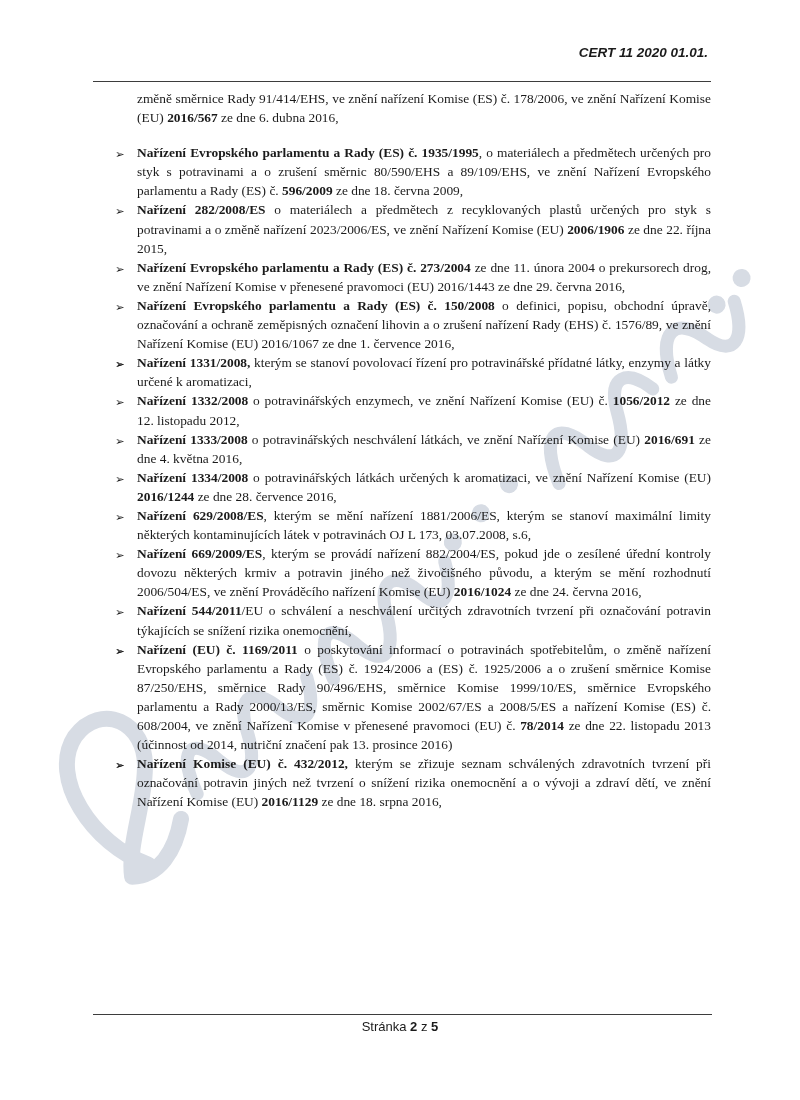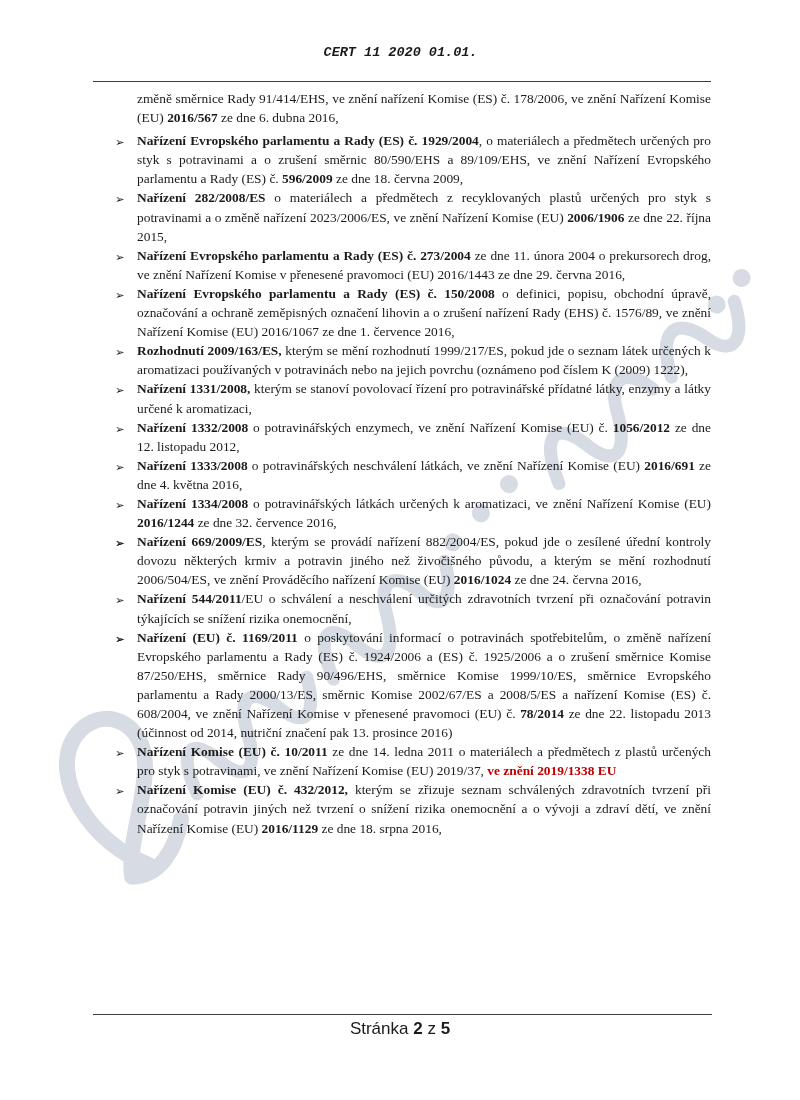--- a/index.html
+++ b/index.html
@@ -16,38 +16,38 @@
     overflow:hidden;
     font-family:"Liberation Serif", serif;
     color:var(--ink);
   }
   .watermark{
     position:absolute;left:0;top:0;z-index:0;
     color:var(--wm);
   }
   .page-header{
     position:absolute;top:45px;left:93px;right:92px;
-    text-align:center;
-    font-family:Liberation Mono, monospace;
+    text-align:right;
+    font-family:Liberation Sans, sans-serif;
     font-style:italic;font-weight:bold;
     font-size:13.5px;letter-spacing:0;
     z-index:2;
   }
   .header-rule{
     position:absolute;top:81px;left:93px;right:89px;
     border-top:1.6px solid var(--rule);
     z-index:2;
   }
   .doc-body{
     position:absolute;top:89px;left:115px;width:596px;
     z-index:1;
     font-size:13.4px;line-height:19.1px;
     text-align:justify;
   }
-  .intro{margin:0 0 4px 22px;}
+  .intro{margin:0 0 16px 22px;}
   ul.reg-list{list-style:none;margin:0;padding:0;}
   ul.reg-list li{
     position:relative;
     padding-left:22px;
     margin:0;
   }
   .marker{
     position:absolute;left:0;top:2px;
     font-family:"DejaVu Sans", sans-serif;
     font-size:11.5px;
@@ -57,21 +57,21 @@
   .r{font-weight:bold;color:var(--red);}
   .footer-rule{
     position:absolute;top:1014px;left:93px;right:88px;
     border-top:1.5px solid var(--rule);
     z-index:2;
   }
   .page-footer{
     position:absolute;top:1019px;left:0;right:0;
     text-align:center;
     font-family:"Liberation Sans", sans-serif;
-    font-size:17px;
+    font-size:13px;
     z-index:2;
   }
 </style>
 </head>
 <body>
 
 <svg class="watermark" width="800" height="1100" viewBox="0 0 800 1100" aria-hidden="true">
   <g transform="translate(430,575) rotate(-37.5)" fill="none" stroke="currentColor" stroke-linecap="round" stroke-linejoin="round">
     <path stroke-width="16" d="M -400 58 C -432 8 -426 -72 -380 -88 C -338 -100 -314 -56 -344 -20 C -368 10 -404 30 -420 58 C -398 74 -370 64 -346 42"></path>
     <path stroke-width="13" d="M -318 32 c 10 -46 30 -52 38 -12 c 8 34 26 30 40 -8 c 14 -36 32 -30 40 4 c 8 30 26 26 40 -10"></path>
@@ -85,33 +85,33 @@
     <circle fill="currentColor" stroke="none" cx="428" cy="-46" r="9"></circle>
   </g>
 </svg>
 
 <div class="page-header">CERT 11 2020 01.01.</div>
 <div class="header-rule"></div>
 
 <div class="doc-body">
   <p class="intro"><span>změně směrnice Rady 91/414/EHS, ve znění nařízení Komise (ES) č. 178/2006, ve znění Nařízení Komise (EU) </span><span class="b">2016/567</span><span> ze dne 6. dubna 2016,</span></p>
   <ul class="reg-list">
-      <li><span class="marker">➢</span><span><span class="b">Nařízení Evropského parlamentu a Rady (ES) č. 1929/2004</span><span>, o materiálech a předmětech určených pro styk s potravinami a o zrušení směrnic 80/590/EHS a 89/109/EHS, ve znění Nařízení Evropského parlamentu a Rady (ES) č. </span><span class="b">596/2009</span><span> ze dne 18. června 2009,</span></span></li>
+      <li><span class="marker">➢</span><span><span class="b">Nařízení Evropského parlamentu a Rady (ES) č. 1935/1995</span><span>, o materiálech a předmětech určených pro styk s potravinami a o zrušení směrnic 80/590/EHS a 89/109/EHS, ve znění Nařízení Evropského parlamentu a Rady (ES) č. </span><span class="b">596/2009</span><span> ze dne 18. června 2009,</span></span></li>
       <li><span class="marker">➢</span><span><span class="b">Nařízení 282/2008/ES</span><span> o materiálech a předmětech z recyklovaných plastů určených pro styk s potravinami a o změně nařízení 2023/2006/ES, ve znění Nařízení Komise (EU) </span><span class="b">2006/1906</span><span> ze dne 22. října 2015,</span></span></li>
       <li><span class="marker">➢</span><span><span class="b">Nařízení Evropského parlamentu a Rady (ES) č. 273/2004</span><span> ze dne 11. února 2004 o prekursorech drog, ve znění Nařízení Komise v přenesené pravomoci (EU) 2016/1443 ze dne 29. června 2016,</span></span></li>
       <li><span class="marker">➢</span><span><span class="b">Nařízení Evropského parlamentu a Rady (ES) č. 150/2008</span><span> o definici, popisu, obchodní úpravě, označování a ochraně zeměpisných označení lihovin a o zrušení nařízení Rady (EHS) č. 1576/89, ve znění Nařízení Komise (EU) 2016/1067 ze dne 1. července 2016,</span></span></li>
-      <li><span class="marker">➢</span><span><span class="b">Rozhodnutí 2009/163/ES,</span><span> kterým se mění rozhodnutí 1999/217/ES, pokud jde o seznam látek určených k aromatizaci používaných v potravinách nebo na jejich povrchu (oznámeno pod číslem K (2009) 1222),</span></span></li>
+      <li><span class="marker">➢</span></li>
       <li><span class="marker">➢</span><span><span class="b">Nařízení 1331/2008,</span><span> kterým se stanoví povolovací řízení pro potravinářské přídatné látky, enzymy a látky určené k aromatizaci,</span></span></li>
       <li><span class="marker">➢</span><span><span class="b">Nařízení 1332/2008</span><span> o potravinářských enzymech, ve znění Nařízení Komise (EU) č. </span><span class="b">1056/2012</span><span> ze dne 12. listopadu 2012,</span></span></li>
       <li><span class="marker">➢</span><span><span class="b">Nařízení 1333/2008</span><span> o potravinářských neschválení látkách, ve znění Nařízení Komise (EU) </span><span class="b">2016/691</span><span> ze dne 4. května 2016,</span></span></li>
-      <li><span class="marker">➢</span><span><span class="b">Nařízení 1334/2008</span><span> o potravinářských látkách určených k aromatizaci, ve znění Nařízení Komise (EU) </span><span class="b">2016/1244</span><span> ze dne 32. července 2016,</span></span></li>
-      <li><span class="marker">➢</span></li>
+      <li><span class="marker">➢</span><span><span class="b">Nařízení 1334/2008</span><span> o potravinářských látkách určených k aromatizaci, ve znění Nařízení Komise (EU) </span><span class="b">2016/1244</span><span> ze dne 28. července 2016,</span></span></li>
+      <li><span class="marker">➢</span><span><span class="b">Nařízení 629/2008/ES</span><span>, kterým se mění nařízení 1881/2006/ES, kterým se stanoví maximální limity některých kontaminujících látek v potravinách OJ L 173, 03.07.2008, s.6,</span></span></li>
       <li><span class="marker">➢</span><span><span class="b">Nařízení 669/2009/ES</span><span>, kterým se provádí nařízení 882/2004/ES, pokud jde o zesílené úřední kontroly dovozu některých krmiv a potravin jiného než živočišného původu, a kterým se mění rozhodnutí 2006/504/ES, ve znění Prováděcího nařízení Komise (EU) </span><span class="b">2016/1024</span><span> ze dne 24. června 2016,</span></span></li>
       <li><span class="marker">➢</span><span><span class="b">Nařízení 544/2011</span><span>/EU o schválení a neschválení určitých zdravotních tvrzení při označování potravin týkajících se snížení rizika onemocnění,</span></span></li>
       <li><span class="marker">➢</span></li>
       <li><span class="marker">➢</span><span><span class="b">Nařízení (EU) č. 1169/2011</span><span>  o poskytování informací o potravinách spotřebitelům, o změně nařízení Evropského parlamentu a Rady (ES) č. 1924/2006 a (ES) č. 1925/2006 a o zrušení směrnice Komise 87/250/EHS, směrnice Rady 90/496/EHS, směrnice Komise 1999/10/ES, směrnice Evropského parlamentu a Rady 2000/13/ES, směrnic Komise 2002/67/ES a 2008/5/ES a nařízení Komise (ES) č. 608/2004, ve znění Nařízení Komise v přenesené pravomoci (EU) č. </span><span class="b">78/2014</span><span> ze dne 22. listopadu 2013 (účinnost od 2014, nutriční značení pak 13. prosince 2016)</span></span></li>
-      <li><span class="marker">➢</span><span><span class="b">Nařízení Komise (EU) č. 10/2011</span><span> ze dne 14. ledna 2011 o materiálech a předmětech z plastů určených pro styk s potravinami, ve znění Nařízení Komise (EU) 2019/37, </span><span class="r">ve znění 2019/1338 EU</span></span></li>
+      <li><span class="marker">➢</span></li>
       <li><span class="marker">➢</span><span><span class="b">Nařízení Komise (EU) č. 432/2012,</span><span> kterým se zřizuje seznam schválených zdravotních tvrzení při označování potravin jiných než tvrzení o snížení rizika onemocnění a o vývoji a zdraví dětí, ve znění Nařízení Komise (EU) </span><span class="b">2016/1129</span><span> ze dne 18. srpna 2016,</span></span></li>
     </ul>
 </div>
 
 <div class="footer-rule"></div>
 <div class="page-footer"><span>Stránka </span><span class="b">2</span><span> z </span><span class="b">5</span></div>
 
 </body></html>

